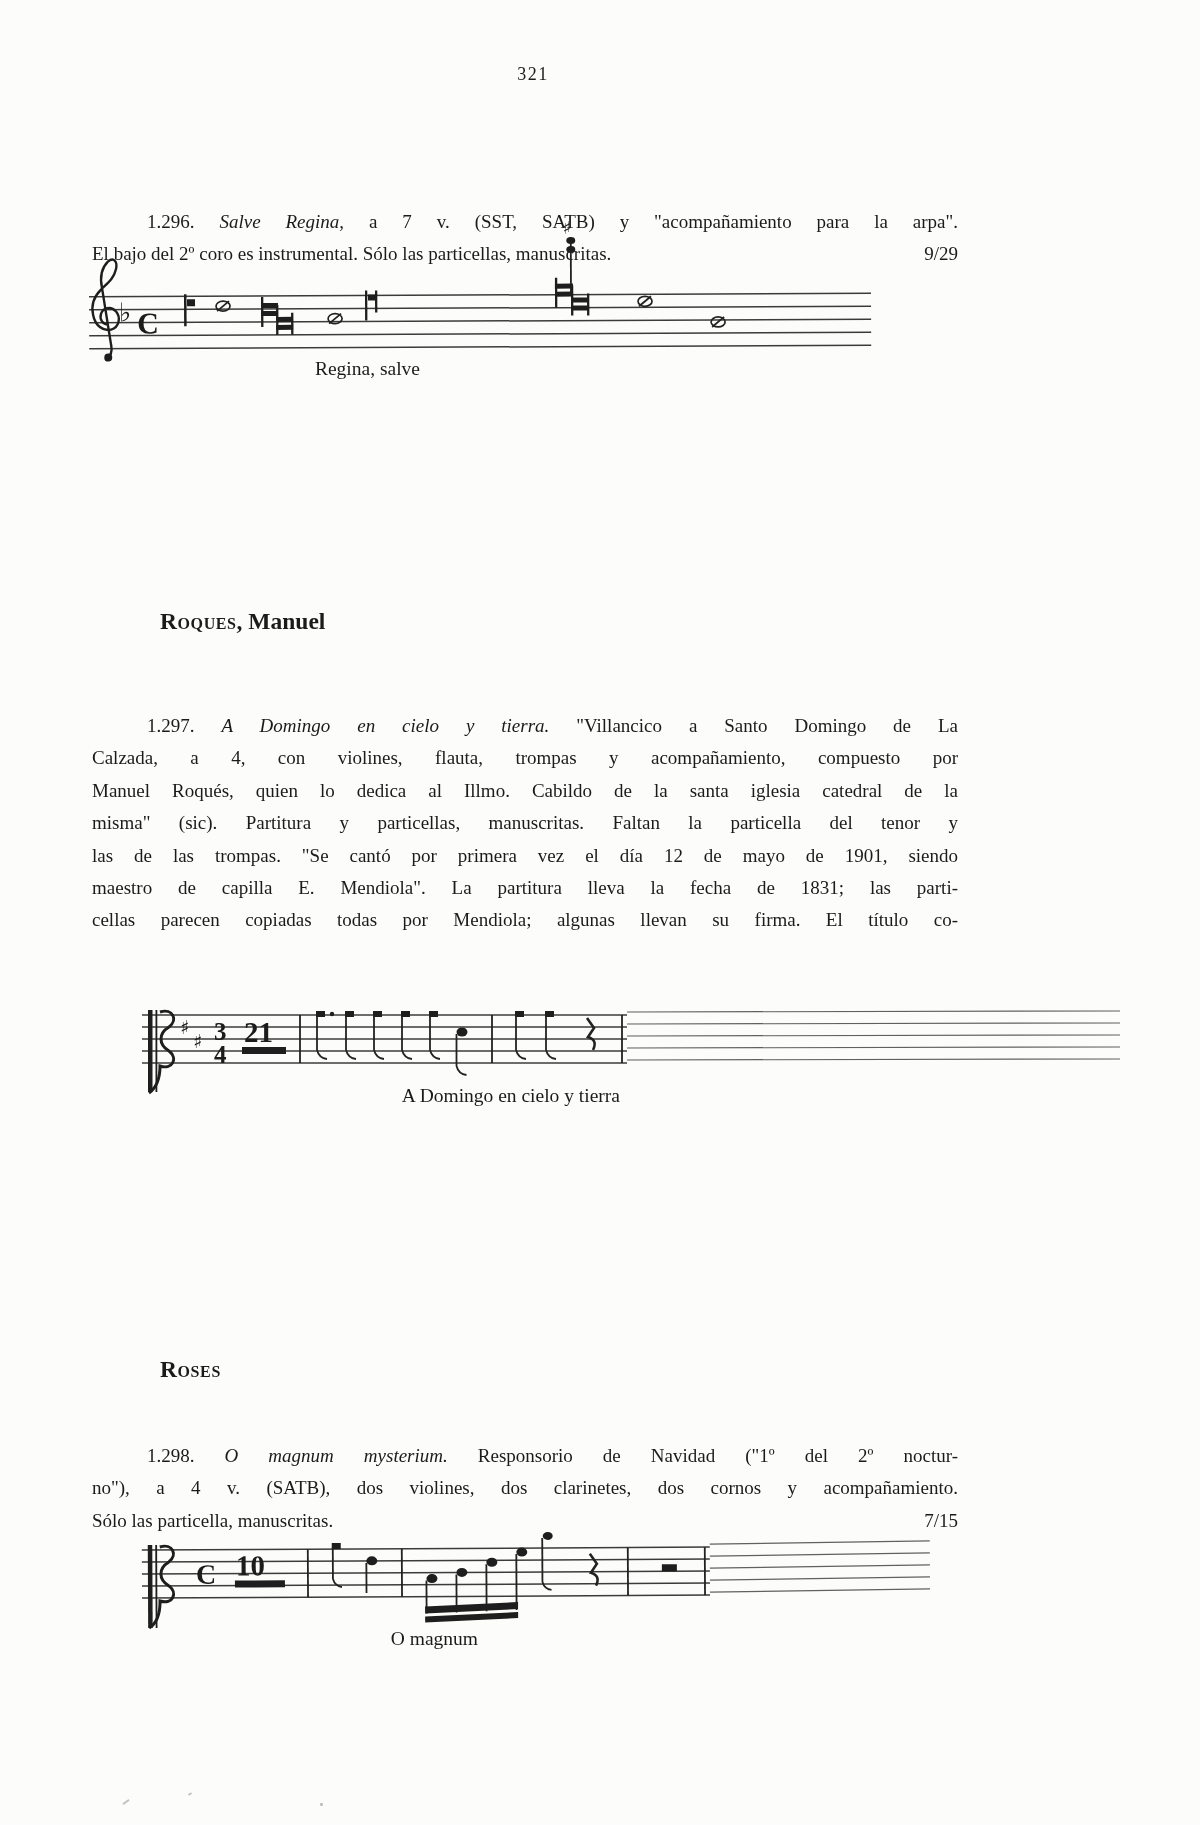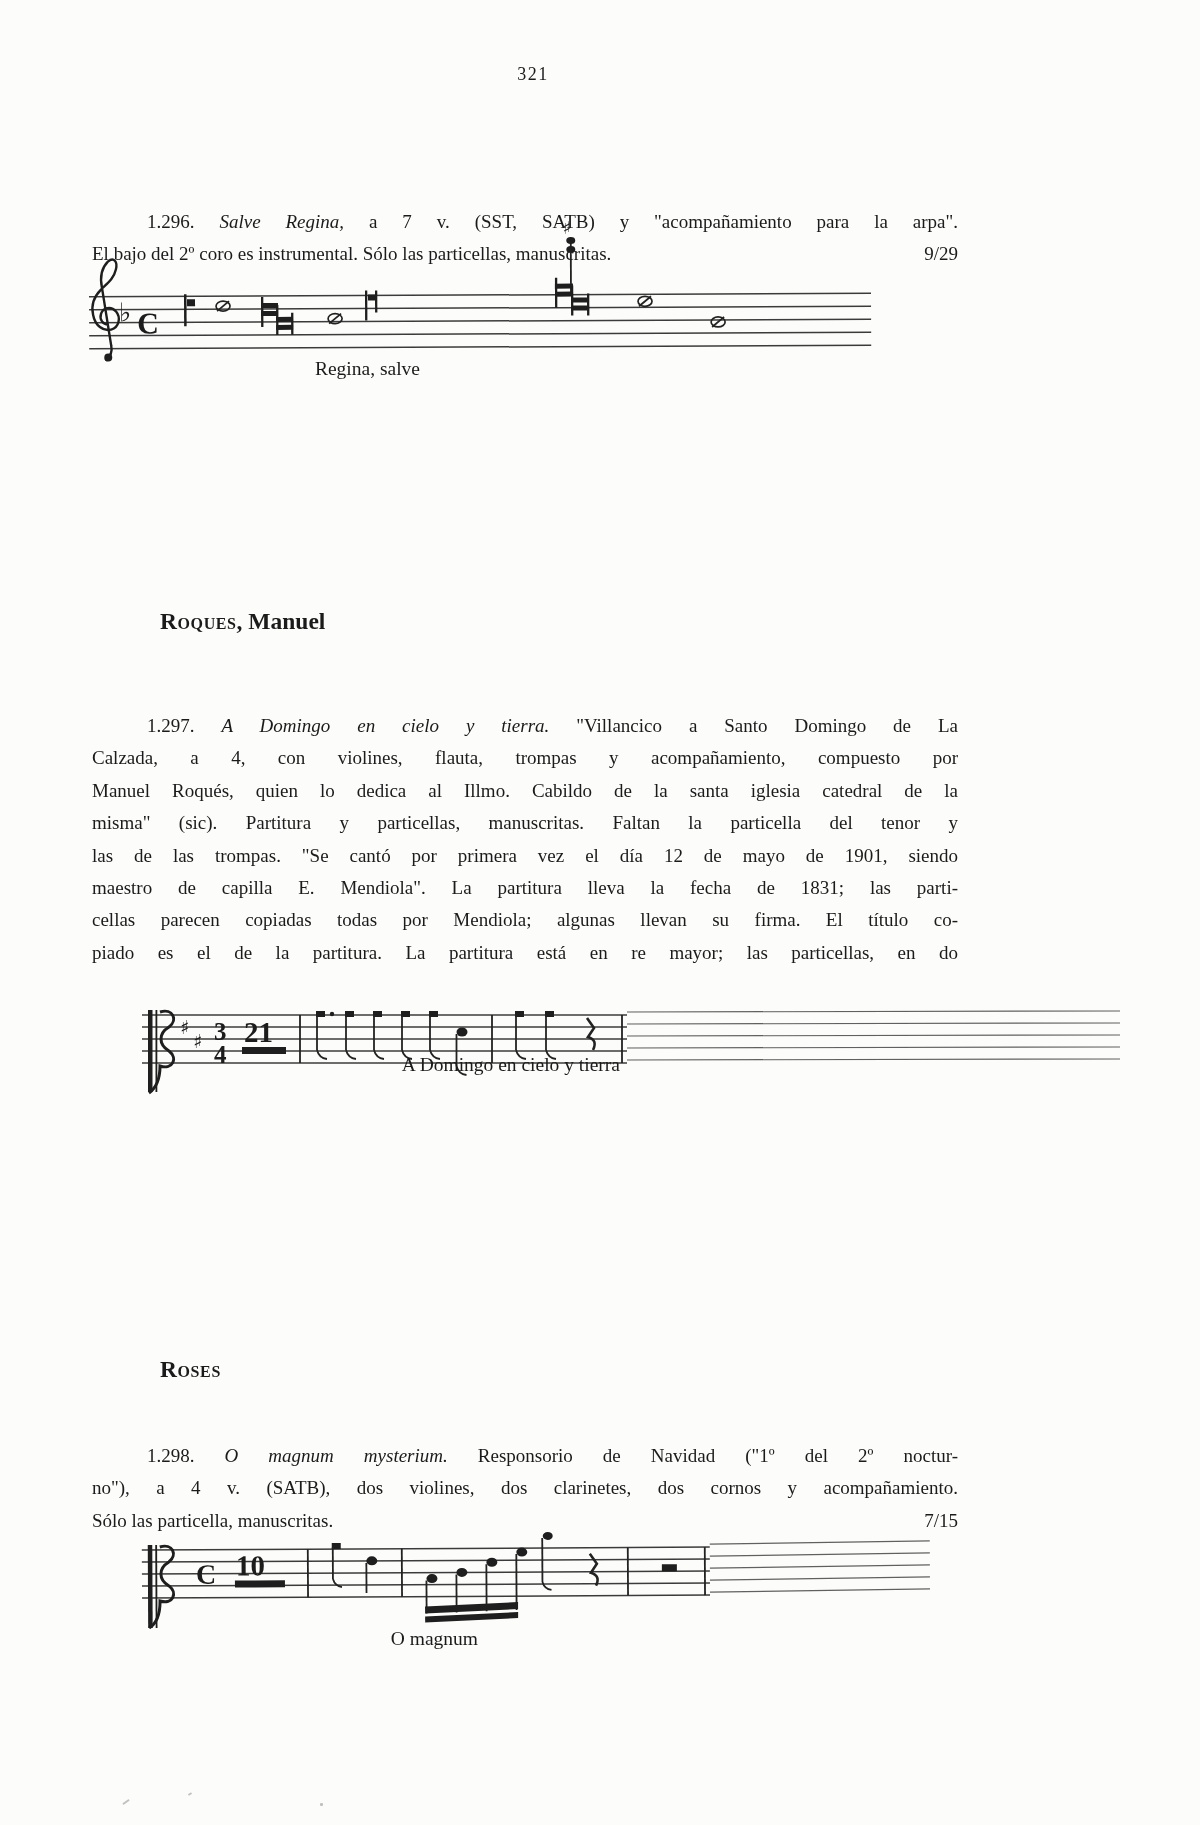--- a/index.html
+++ b/index.html
@@ -111,21 +111,20 @@
   <div class="heading" style="top:608px"><span class="sc">Roques</span><span>, Manuel</span></div>
 
   <div class="text-block" style="top:710px">
     <div class="jline indent"><span>1.297. </span><span class="italic">A Domingo en cielo y tierra.</span><span> "Villancico a Santo Domingo de La</span></div>
     <div class="jline">Calzada, a 4, con violines, flauta, trompas y acompañamiento, compuesto por</div>
     <div class="jline">Manuel Roqués, quien lo dedica al Illmo. Cabildo de la santa iglesia catedral de la</div>
     <div class="jline">misma" (sic). Partitura y particellas, manuscritas. Faltan la particella del tenor y</div>
     <div class="jline">las de las trompas. "Se cantó por primera vez el día 12 de mayo de 1901, siendo</div>
     <div class="jline">maestro de capilla E. Mendiola". La partitura lleva la fecha de 1831; las parti-</div>
     <div class="jline">cellas parecen copiadas todas por Mendiola; algunas llevan su firma. El título co-</div>
-    <div class="jline">piado es el de la partitura. La partitura está en re mayor; las particellas, en do</div>
   </div>
 
   <svg class="staff" style="left:140px; top:1000px" width="985" height="112" viewBox="0 0 985 112">
     <g>
       <line class="sline" x1="2" y1="15" x2="487" y2="15"></line>
       <line class="sline" x1="2" y1="27" x2="487" y2="27"></line>
       <line class="sline" x1="2" y1="39" x2="487" y2="39"></line>
       <line class="sline" x1="2" y1="51" x2="487" y2="51"></line>
       <line class="sline" x1="2" y1="63" x2="487" y2="63"></line>
       <line class="sline2" x1="487" y1="12" x2="980" y2="11"></line>
@@ -186,21 +185,21 @@
       <path class="stem" d="M376 50 q2 8 10 9"></path>
     </g>
     <g>
       <rect class="blk" x="405" y="11" width="9" height="6"></rect>
       <line class="stem" x1="406" y1="15" x2="406" y2="50"></line>
       <path class="stem" d="M406 50 q2 8 10 9"></path>
     </g>
     <path fill="none" stroke="#222" stroke-width="2.6" d="M447 18 l7 10 l-6 9 q10 3 5 13"></path>
     <line class="bar" x1="482" y1="15" x2="482" y2="63"></line>
   </svg>
-  <div class="caption" style="left:320px; top:1054px; width:300px">A Domingo en cielo y tierra</div>
+  <div class="caption" style="left:320px; top:1085px; width:300px">A Domingo en cielo y tierra</div>
 
   <div class="heading" style="top:1356px"><span class="sc">Roses</span><span></span></div>
 
   <div class="text-block" style="top:1440px">
     <div class="jline indent"><span>1.298. </span><span class="italic">O magnum mysterium.</span><span> Responsorio de Navidad ("1º del 2º noctur-</span></div>
     <div class="jline">no"), a 4 v. (SATB), dos violines, dos clarinetes, dos cornos y acompañamiento.</div>
     <div class="flex-line">
         <span>Sólo las particella, manuscritas.</span>
         <span>7/15</span>
       </div>

